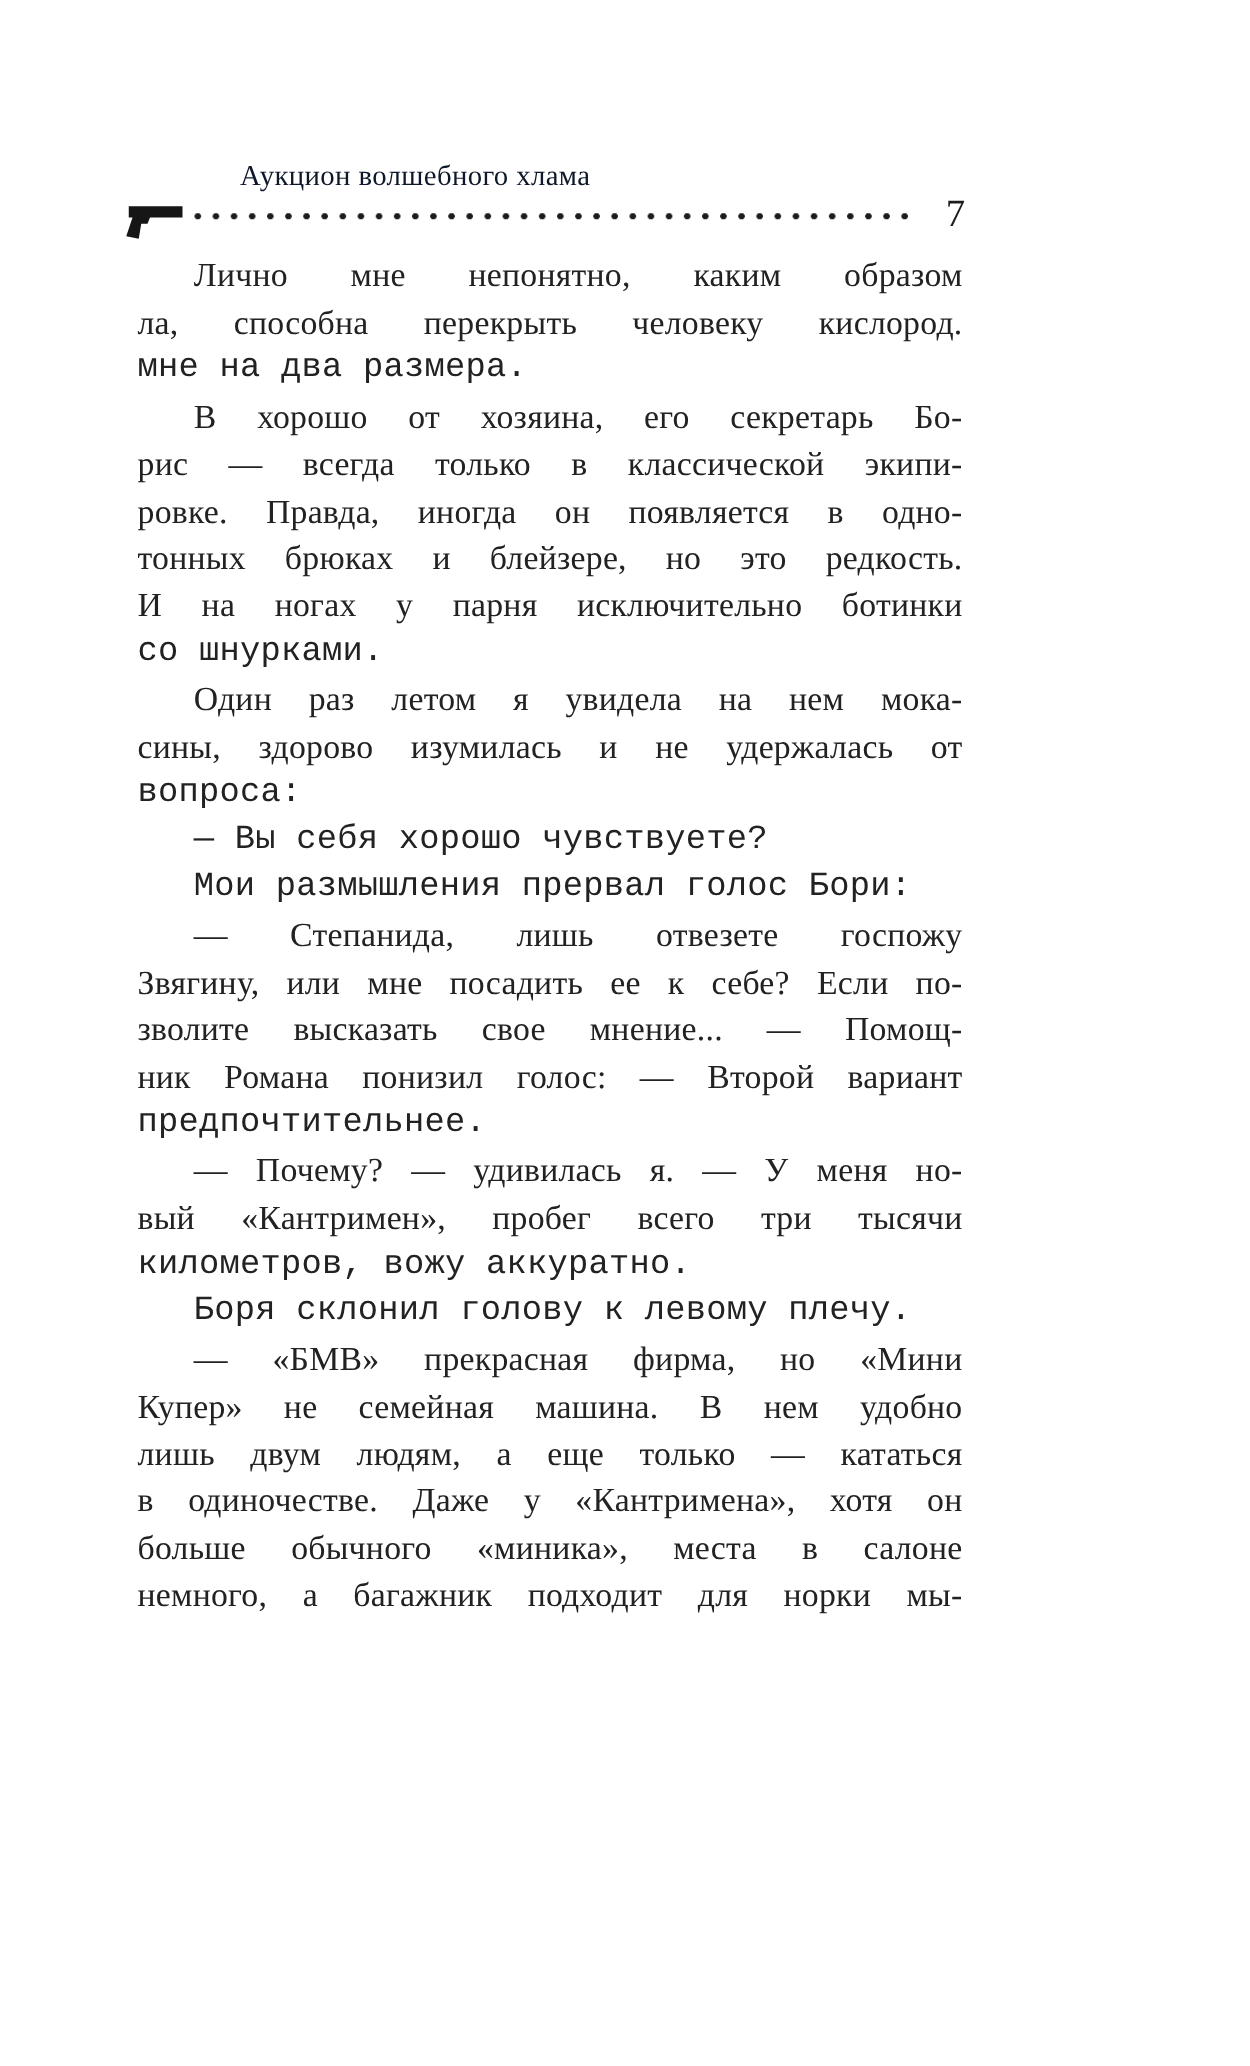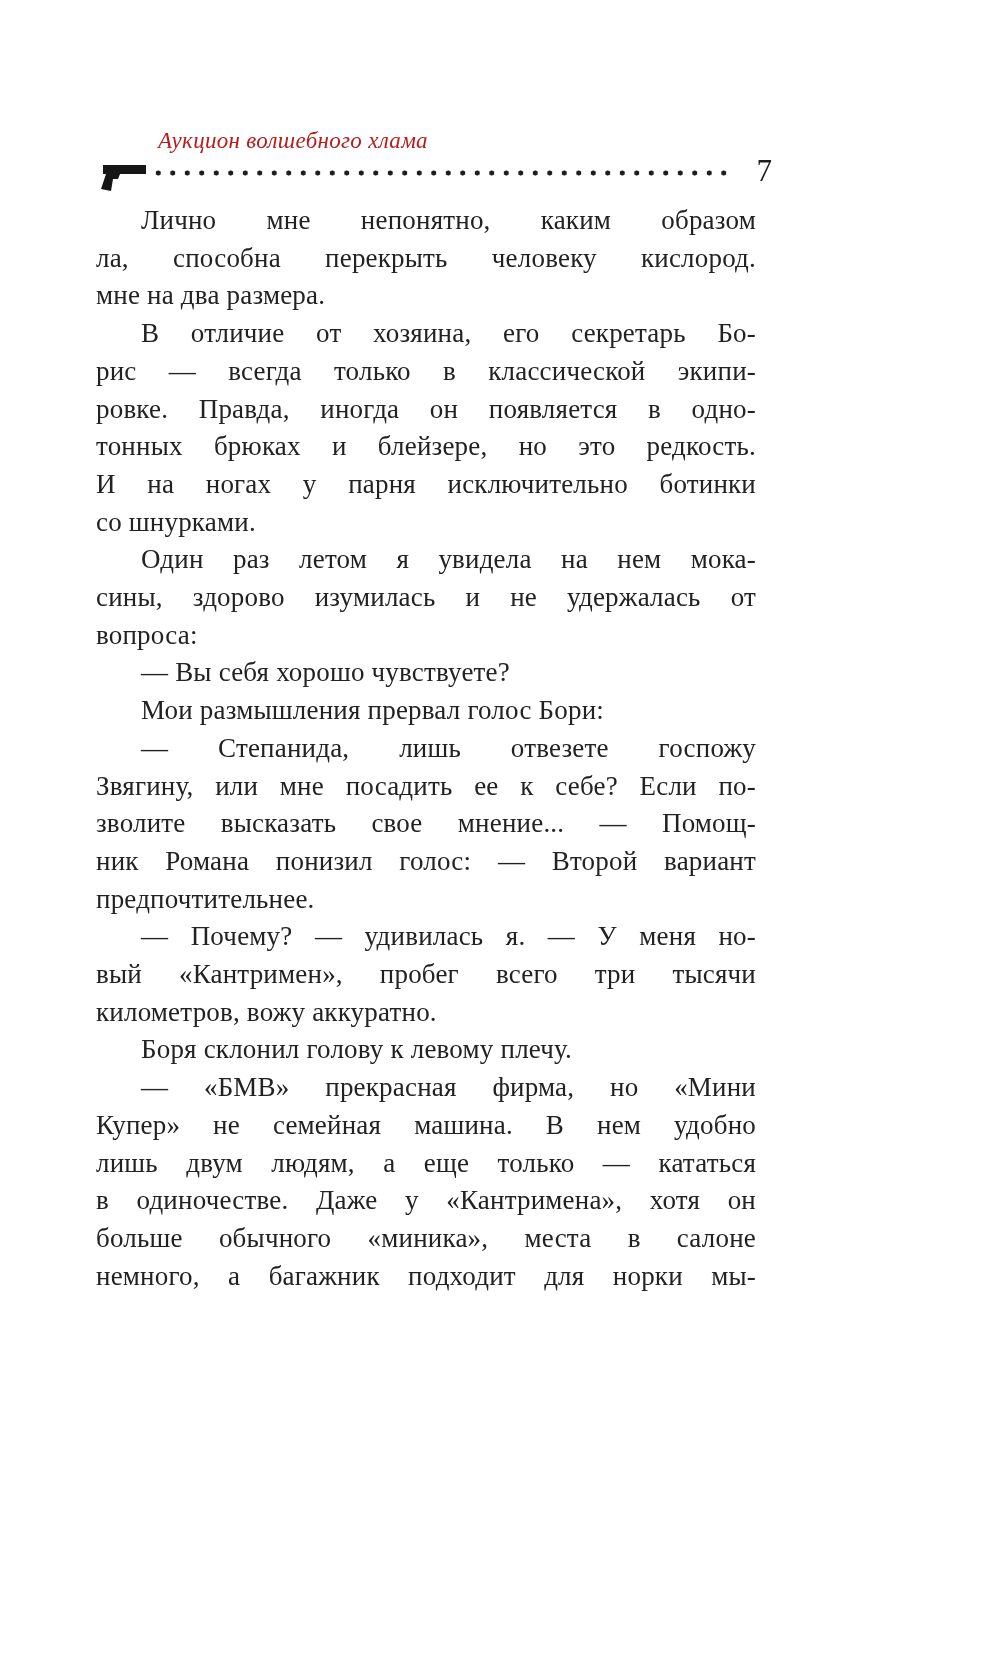--- a/index.html
+++ b/index.html
@@ -15,25 +15,24 @@
   }
 
   
   .header {
     position: absolute;
     left: 100px;
     top: 128px;
     width: 672px;
   }
   .header-title {
-    margin-left: 58px;
-    font-style: italic;
+    margin-left: 92px;
     font-size: 23px;
     line-height: 26px;
-    color: #b91c1c;
+    color: #0f172a;
     letter-spacing: 0.3px;
   }
   .header-rule {
     display: flex;
     align-items: center;
     margin-top: 3px;
     height: 34px;
   }
   .gun {
     width: 50px;
@@ -58,35 +57,35 @@
     margin-left: 16px;
     margin-top: -8px;
     color: #1c1c1c;
     min-width: 24px;
     text-align: right;
   }
 
   
   .body-text {
     position: absolute;
-    left: 96px;
+    left: 110px;
     top: 202px;
     width: 660px;
     font-size: 27px;
     line-height: 37.7px;
     letter-spacing: 0.2px;
     color: #222222;
   }
   .paragraph { display: block; }
   .line {
     text-align: justify;
     text-align-last: justify;
   }
   .line.first { text-indent: 45px; }
-  .line.last { text-align-last: left; }
+  .line.last { text-align-last: left; font-family: Liberation Mono, monospace; }
 </style>
 </head>
 <body>
 
 <div class="page">
 
   <div class="header">
     <div class="header-title">Аукцион волшебного хлама</div>
     <div class="header-rule">
       <span class="gun">
@@ -100,21 +99,21 @@
     </div>
   </div>
 
   <div class="body-text" id="body-text">
       <div class="paragraph">
         <div class="line first">Лично мне непонятно, каким образом</div>
         <div class="line">ла, способна перекрыть человеку кислород.</div>
         <div class="line last">мне на два размера.</div>
       </div>
       <div class="paragraph">
-        <div class="line first">В отличие от хозяина, его секретарь Бо-</div>
+        <div class="line first">В хорошо от хозяина, его секретарь Бо-</div>
         <div class="line">рис — всегда только в классической экипи-</div>
         <div class="line">ровке. Правда, иногда он появляется в одно-</div>
         <div class="line">тонных брюках и блейзере, но это редкость.</div>
         <div class="line">И на ногах у парня исключительно ботинки</div>
         <div class="line last">со шнурками.</div>
       </div>
       <div class="paragraph">
         <div class="line first">Один раз летом я увидела на нем мока-</div>
         <div class="line">сины, здорово изумилась и не удержалась от</div>
         <div class="line last">вопроса:</div>

